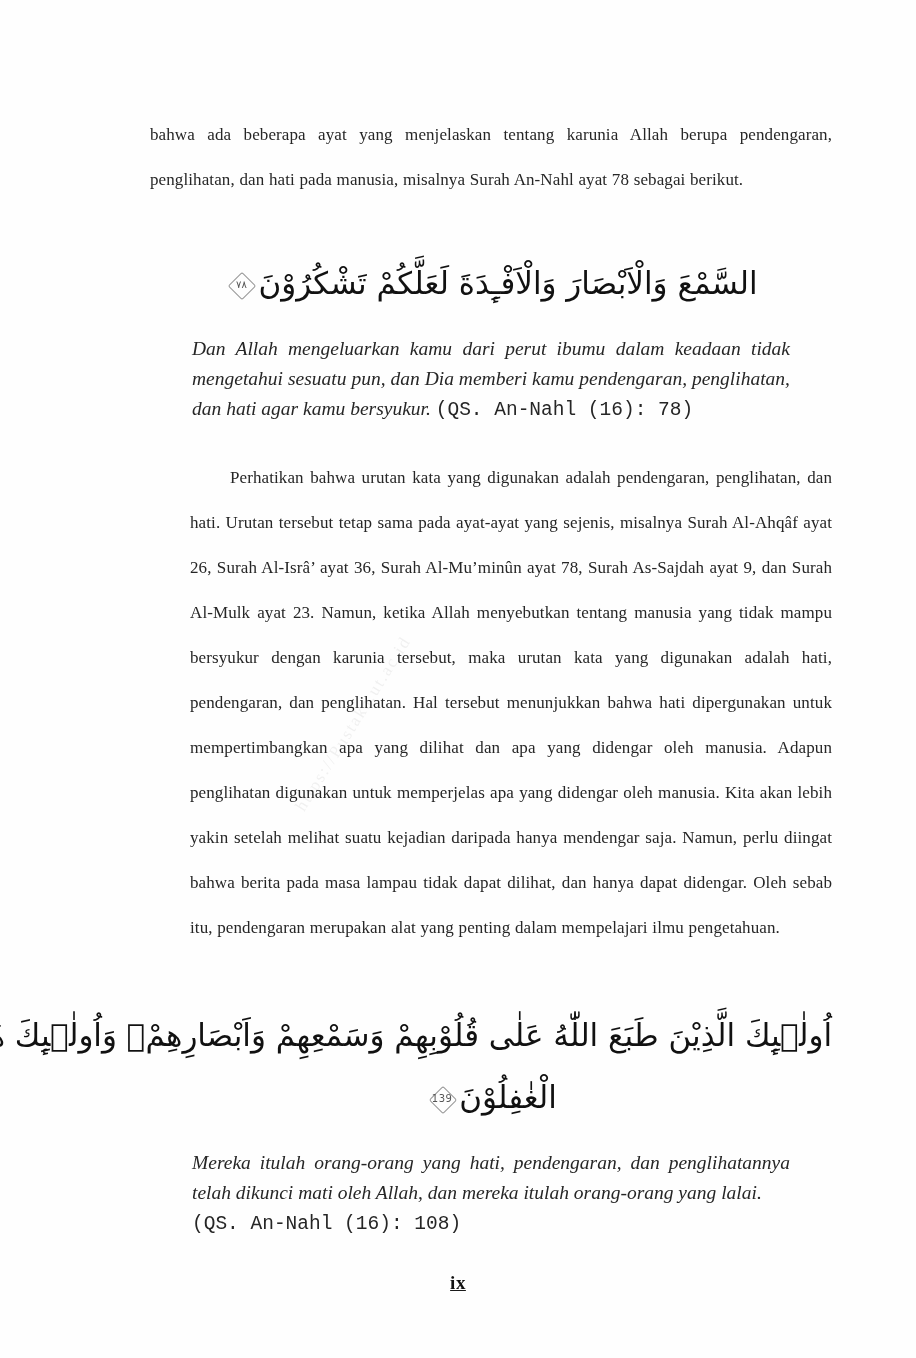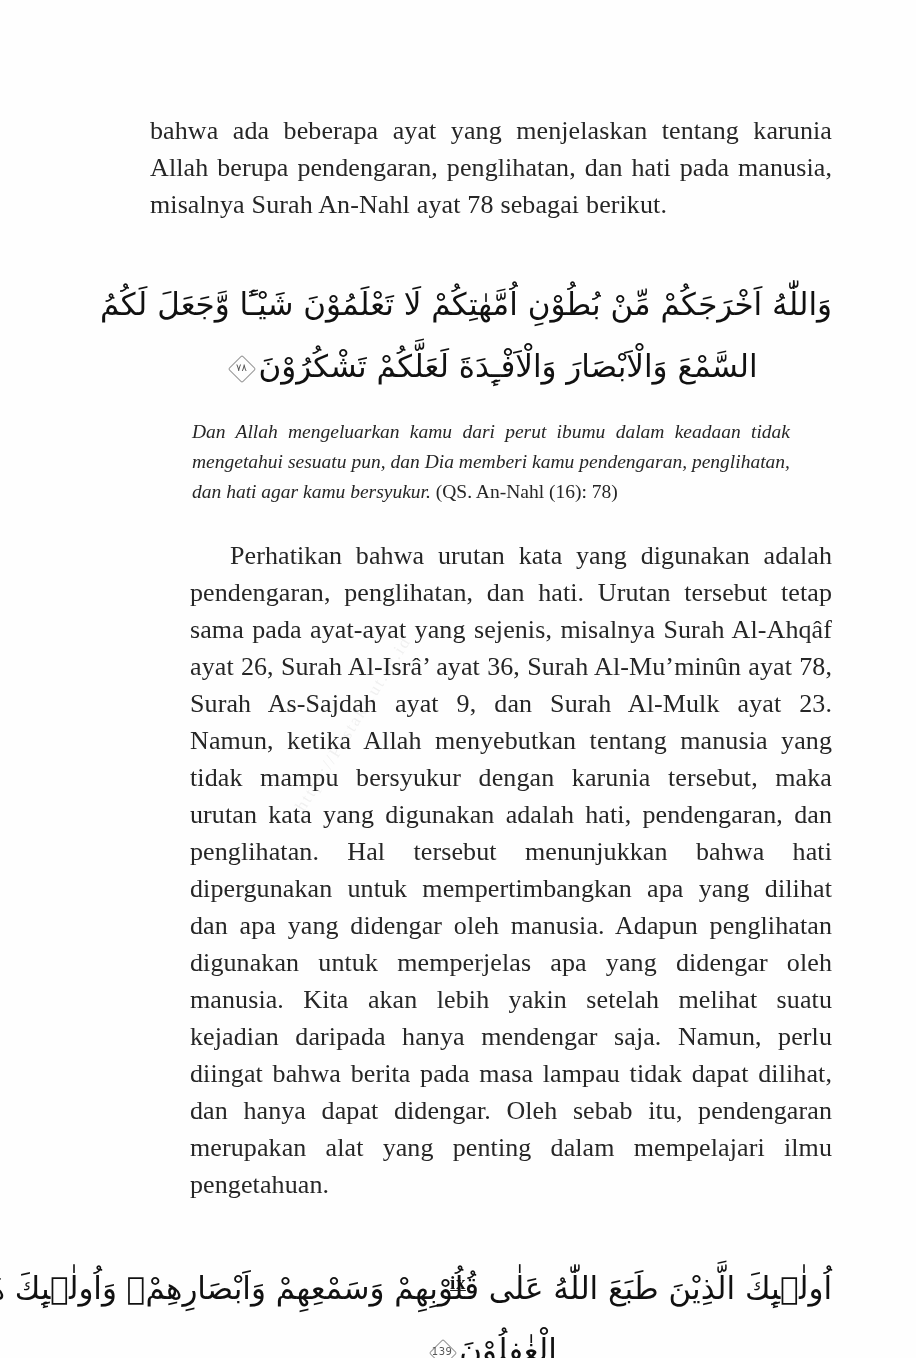--- a/index.html
+++ b/index.html
@@ -27,22 +27,22 @@
 
   .content {
     position: absolute;
     left: 150px;
     top: 112px;
     width: 682px;
   }
 
   
   .para {
-    font-size: 26px;
-    line-height: 37px;
+    font-size: 17px;
+    line-height: 45px;
     text-align: justify;
     text-justify: inter-word;
     color: #262626;
     margin: 0;
     letter-spacing: 0.1px;
     word-spacing: 0.3px;
   }
   .para.indent {
     text-indent: 40px;
     margin-left: 40px;
@@ -102,20 +102,21 @@
     font-style: italic;
     font-size: 19.5px;
     line-height: 30px;
     text-align: justify;
     color: #262626;
     width: 640px;
     box-sizing: border-box;
   }
   .translation .src {
     font-style: normal;
+    font-family: Liberation Mono, monospace;
   }
 
   .spacer-1 { height: 22px; }
   .spacer-2 { height: 30px; }
   .spacer-3 { height: 26px; }
 
   
   .footer {
     position: absolute;
     left: 0;
@@ -157,42 +158,41 @@
 
   <div class="watermark">https://Pustaka.ut.ac.id</div>
 
   <div class="content">
 
     <p class="para">bahwa ada beberapa ayat yang menjelaskan tentang karunia Allah berupa pendengaran, penglihatan, dan hati pada manusia, misalnya Surah An-Nahl ayat 78 sebagai berikut.</p>
 
     <div class="spacer-1"></div>
 
     <div class="verse">
-      <span class="vline">وَاللّٰهُ اَخْرَجَكُمْ مِّنْ بُطُوْنِ اُمَّهٰتِكُمْ لَا تَعْلَمُوْنَ شَيْـًٔا وَّجَعَلَ لَكُمُ</span>
       <span class="vline l2"><span>السَّمْعَ وَالْاَبْصَارَ وَالْاَفْـِٕدَةَ لَعَلَّكُمْ تَشْكُرُوْنَ</span><span class="verse-num"><span>٧٨</span></span></span>
     </div>
 
     <p class="translation">
       <span>Dan Allah mengeluarkan kamu dari perut ibumu dalam keadaan tidak mengetahui sesuatu pun, dan Dia memberi kamu pendengaran, penglihatan, dan hati agar kamu bersyukur.</span>
       <span class="src">(QS. An-Nahl (16): 78)</span>
     </p>
 
     <div class="spacer-2"></div>
 
     <p class="para indent">Perhatikan bahwa urutan kata yang digunakan adalah pendengaran, penglihatan, dan hati. Urutan tersebut tetap sama pada ayat-ayat yang sejenis, misalnya Surah Al-Ahqâf ayat 26, Surah Al-Isrâ’ ayat 36, Surah Al-Mu’minûn ayat 78, Surah As-Sajdah ayat 9, dan Surah Al-Mulk ayat 23. Namun, ketika Allah menyebutkan tentang manusia yang tidak mampu bersyukur dengan karunia tersebut, maka urutan kata yang digunakan adalah hati, pendengaran, dan penglihatan. Hal tersebut menunjukkan bahwa hati dipergunakan untuk mempertimbangkan apa yang dilihat dan apa yang didengar oleh manusia. Adapun penglihatan digunakan untuk memperjelas apa yang didengar oleh manusia. Kita akan lebih yakin setelah melihat suatu kejadian daripada hanya mendengar saja. Namun, perlu diingat bahwa berita pada masa lampau tidak dapat dilihat, dan hanya dapat didengar. Oleh sebab itu, pendengaran merupakan alat yang penting dalam mempelajari ilmu pengetahuan.</p>
 
     <div class="spacer-3"></div>
 
     <div class="verse">
       <span class="vline">اُولٰۤىِٕكَ الَّذِيْنَ طَبَعَ اللّٰهُ عَلٰى قُلُوْبِهِمْ وَسَمْعِهِمْ وَاَبْصَارِهِمْۗ وَاُولٰۤىِٕكَ هُمُ</span>
       <span class="vline l2"><span>الْغٰفِلُوْنَ</span><span class="verse-num"><span>139</span></span></span>
     </div>
 
     <p class="translation">
-      <br>
+      <span>Mereka itulah orang-orang yang hati, pendengaran, dan penglihatannya telah dikunci mati oleh Allah, dan mereka itulah orang-orang yang lalai.</span><br>
       <span class="src">(QS. An-Nahl (16): 108)</span>
     </p>
 
   </div>
 
   <div class="footer">
     <span class="page-number">ix</span>
   </div>
 
 </div>

